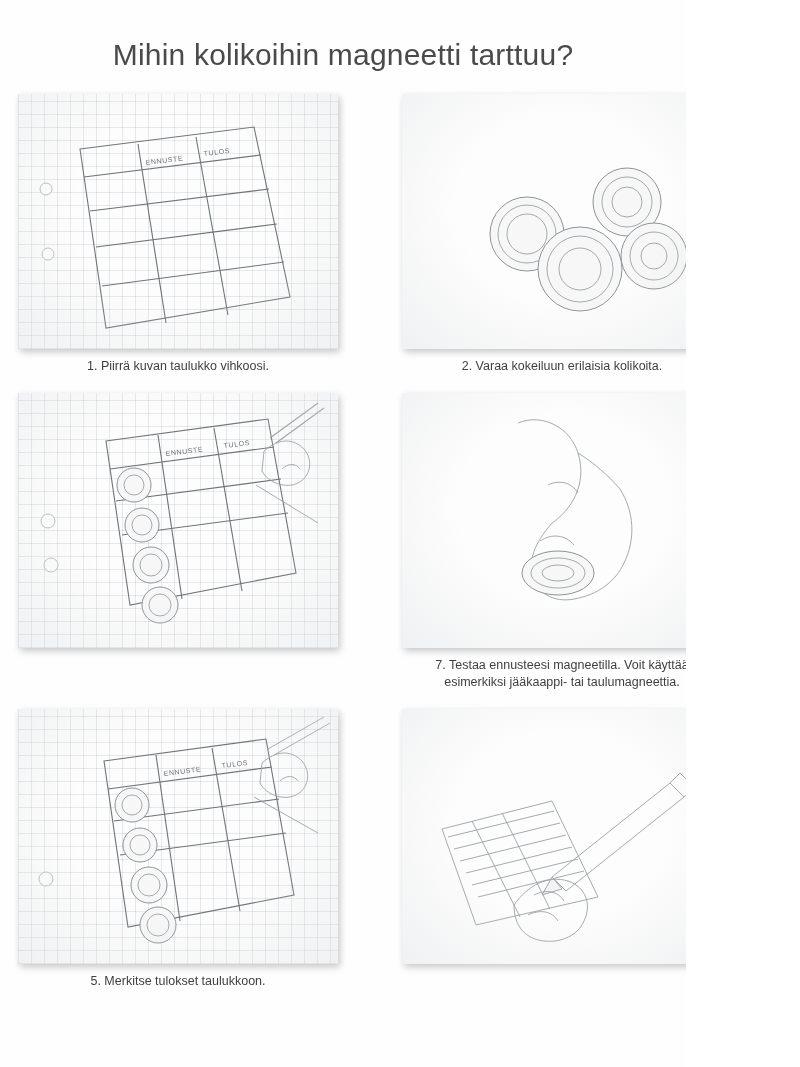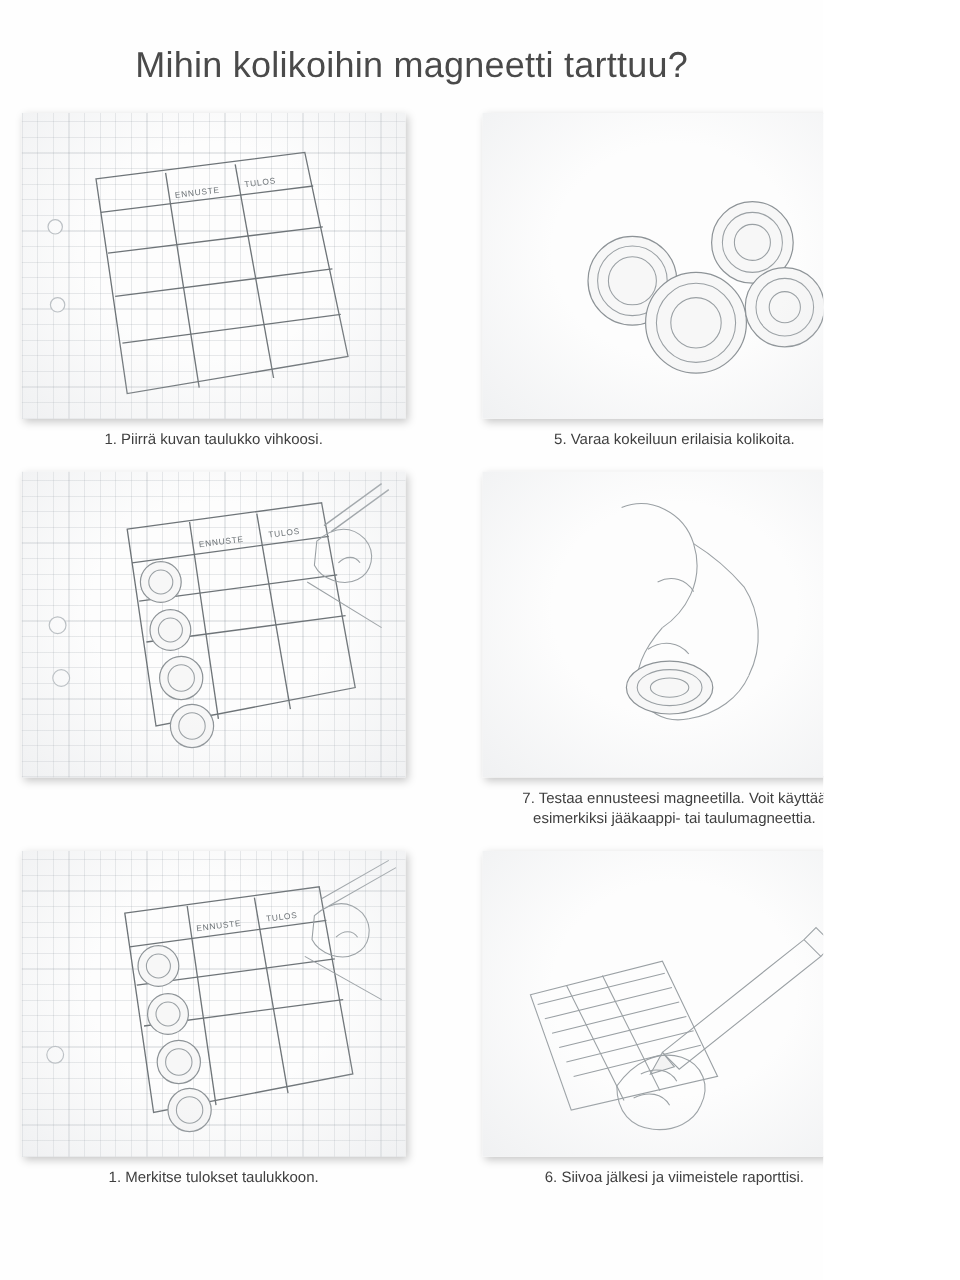--- a/index.html
+++ b/index.html
@@ -135,21 +135,21 @@
             <circle class="ink-f" cx="178" cy="175" r="42"></circle>
             <circle class="ink-l" cx="178" cy="175" r="33"></circle>
             <circle class="ink-l" cx="178" cy="175" r="21"></circle>
             <circle class="ink-f" cx="252" cy="162" r="33"></circle>
             <circle class="ink-l" cx="252" cy="162" r="24"></circle>
             <circle class="ink-l" cx="252" cy="162" r="13"></circle>
           </g>
         </svg>
         <div class="vignette"></div>
       </div>
-      <div class="caption">5. Varaa kokeiluun erilaisia kolikoita.</div>
+      <div class="caption">2. Varaa kokeiluun erilaisia kolikoita.</div>
     </div>
 
     <div class="cell">
       <div class="photo">
         <div class="paper"></div>
         <div class="gridpaper"></div>
         <svg viewBox="0 0 320 255" width="320" height="255">
           <circle class="punch" cx="30" cy="128" r="7"></circle>
           <circle class="punch" cx="33" cy="172" r="7"></circle>
           <g class="ink">
@@ -241,21 +241,21 @@
           <g class="ink-l">
             <path d="M250 40 L306 8"></path>
             <path d="M256 46 L312 14"></path>
             <path d="M244 54 C260 40 274 42 284 52 C294 64 290 80 278 86 C266 92 248 86 242 74 Z"></path>
             <path d="M262 72 C268 66 276 66 280 72"></path>
             <path d="M236 88 L300 124"></path>
           </g>
         </svg>
         <div class="vignette"></div>
       </div>
-      <div class="caption">1. Merkitse tulokset taulukkoon.</div>
+      <div class="caption">5. Merkitse tulokset taulukkoon.</div>
     </div>
 
     <div class="cell">
       <div class="photo">
         <div class="paper"></div>
         <svg viewBox="0 0 320 255" width="320" height="255">
           <g class="ink-l">
             <path d="M40 120 L150 92 L196 188 L74 216 Z"></path>
             <path d="M46 128 L152 102"></path>
             <path d="M52 140 L158 114"></path>
@@ -274,17 +274,16 @@
           <g class="ink-l">
             <path d="M112 196 C126 176 146 166 166 172 C184 178 190 196 182 212"></path>
             <path d="M182 212 C176 226 160 234 142 232"></path>
             <path d="M142 232 C124 230 112 218 112 196"></path>
             <path d="M132 186 C144 180 156 182 162 192"></path>
             <path d="M126 206 C138 200 150 202 156 212"></path>
           </g>
         </svg>
         <div class="vignette"></div>
       </div>
-      <div class="caption">6. Siivoa jälkesi ja viimeistele raporttisi.</div>
     </div>
 
   </div>
 </div>
 
 </body></html>

